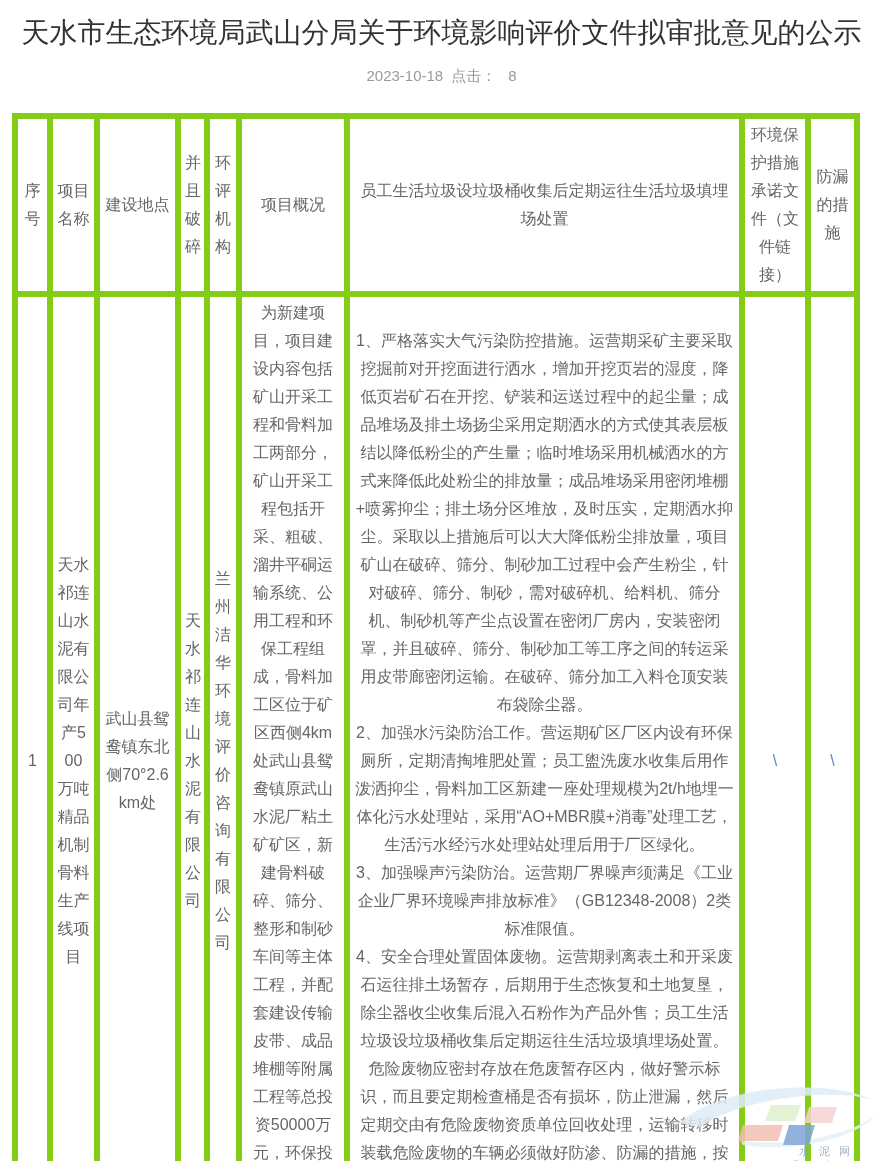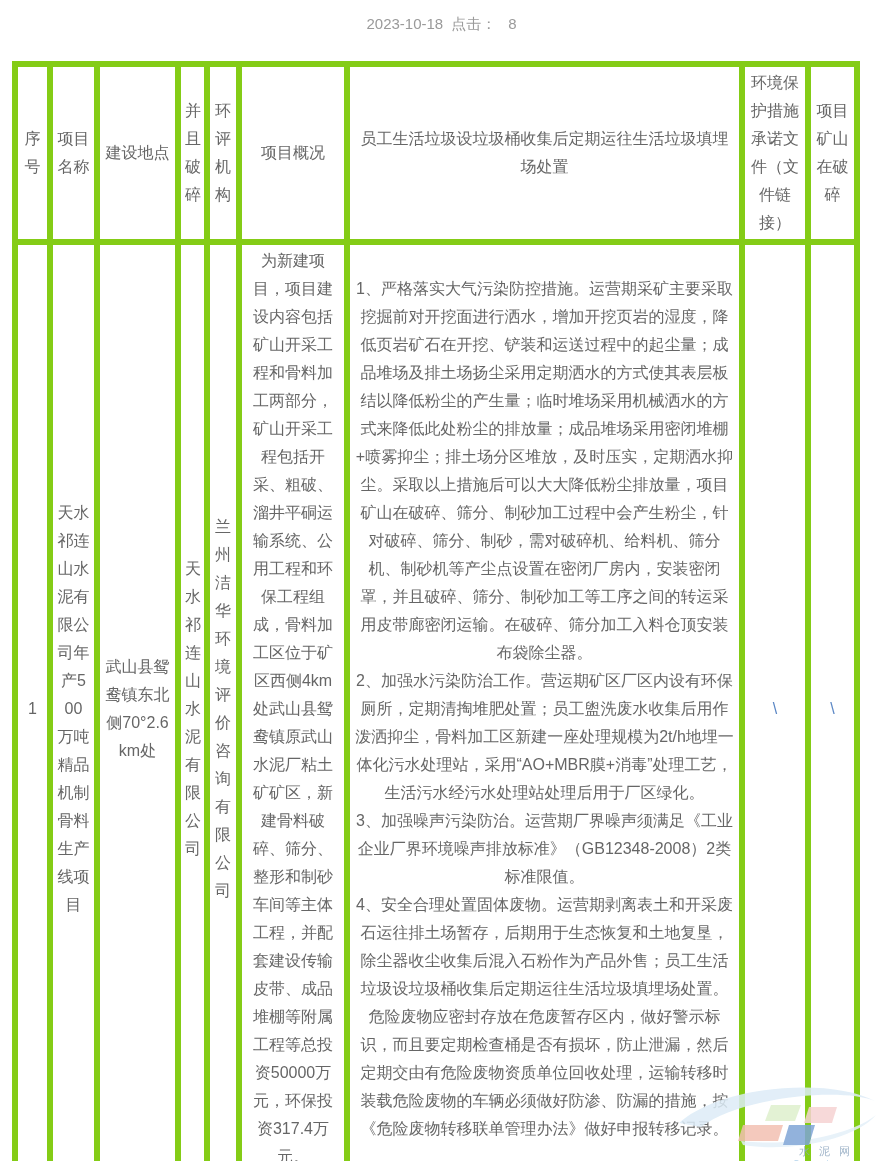--- a/index.html
+++ b/index.html
@@ -55,20 +55,21 @@
     bottom:-6px;
     width:210px;
     height:92px;
     pointer-events:none;
   }
 </style>
 </head>
 <body>
 
 <div class="page-title">
+  <div>天水市生态环境局武山分局关于环境影响评价文件拟审批意见的公示</div>
 </div>
 
 <div class="meta-line">
   <span>2023-10-18</span><span class="clicks-label">点击：</span><span class="clicks-value">8</span>
 </div>
 
 <table class="notice-table">
   <colgroup>
     <col style="width:35px">
       <col style="width:47px">
@@ -83,21 +84,21 @@
   <tbody>
       <tr class="header-row">
     <th>序号</th>
     <th>项目名称</th>
     <th>建设地点</th>
     <th>并且破碎</th>
     <th>环评机构</th>
     <th>项目概况</th>
     <th>员工生活垃圾设垃圾桶收集后定期运往生活垃圾填埋场处置</th>
     <th>环境保护措施承诺文件（文件链接）</th>
-    <th>项目矿山在破碎</th>
+    <th>防漏的措施</th>
   </tr>
   <tr class="body-row">
     <td>1</td>
     <td>天水祁连山水泥有限公司年产500万吨精品机制骨料生产线项目</td>
     <td>武山县鸳鸯镇东北侧70°2.6km处</td>
     <td>天水祁连山水泥有限公司</td>
     <td>兰州洁华环境评价咨询有限公司</td>
     <td class="cell-left">为新建项目，项目建设内容包括矿山开采工程和骨料加工两部分，矿山开采工程包括开采、粗破、溜井平硐运输系统、公用工程和环保工程组成，骨料加工区位于矿区西侧4km处武山县鸳鸯镇原武山水泥厂粘土矿矿区，新建骨料破碎、筛分、整形和制砂车间等主体工程，并配套建设传输皮带、成品堆棚等附属工程等总投资50000万元，环保投资317.4万元。</td>
     <td class="cell-left prewrap">1、严格落实大气污染防控措施。运营期采矿主要采取挖掘前对开挖面进行洒水，增加开挖页岩的湿度，降低页岩矿石在开挖、铲装和运送过程中的起尘量；成品堆场及排土场扬尘采用定期洒水的方式使其表层板结以降低粉尘的产生量；临时堆场采用机械洒水的方式来降低此处粉尘的排放量；成品堆场采用密闭堆棚+喷雾抑尘；排土场分区堆放，及时压实，定期洒水抑尘。采取以上措施后可以大大降低粉尘排放量，项目矿山在破碎、筛分、制砂加工过程中会产生粉尘，针对破碎、筛分、制砂，需对破碎机、给料机、筛分机、制砂机等产尘点设置在密闭厂房内，安装密闭罩，并且破碎、筛分、制砂加工等工序之间的转运采用皮带廊密闭运输。在破碎、筛分加工入料仓顶安装布袋除尘器。
 2、加强水污染防治工作。营运期矿区厂区内设有环保厕所，定期清掏堆肥处置；员工盥洗废水收集后用作泼洒抑尘，骨料加工区新建一座处理规模为2t/h地埋一体化污水处理站，采用“AO+MBR膜+消毒”处理工艺，生活污水经污水处理站处理后用于厂区绿化。

